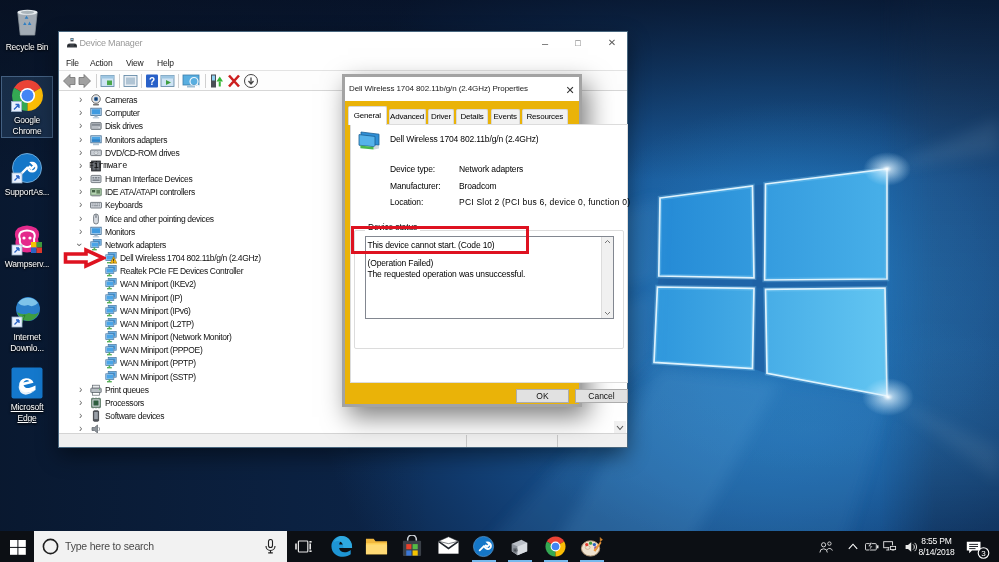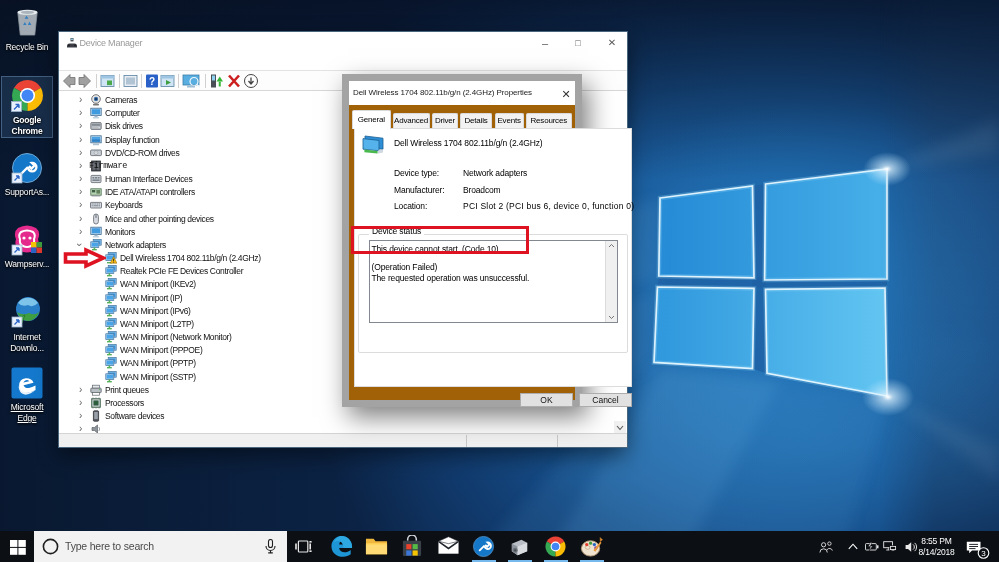--- a/index.html
+++ b/index.html
@@ -17,21 +17,21 @@
   #dm-toolbar { position:absolute; left:0; top:38px; width:100%; height:21px; background:#fdfdfd; border-top:1px solid #e3e3e3; border-bottom:1px solid #d7d7d7; }
   #dm-tree { position:absolute; left:0; top:60px; width:100%; height:342px; background:#fff; overflow:hidden; }
   .trow { position:absolute; height:13px; white-space:nowrap; font-size:8.5px; letter-spacing:-0.35px; color:#111; left:0; width:100%; }
   .trow .chev { position:absolute; color:#646464; font-size:10px; top:0; }
   .chevd { transform:rotate(90deg); }
   .trow .ticon { position:absolute; top:0px; }
   .trow .tlabel { position:absolute; top:1px; }
   #dm-strip { position:absolute; left:0; bottom:0; width:100%; height:14px; background:#f0f0f0; border-top:1px solid #d4d4d4; }
   #dm-vsb { position:absolute; right:1px; top:389px; width:12px; height:13px; background:#f0f0f0; }
   .capbtn { position:absolute; top:0; width:26px; height:22px; color:#5a5a5a; font-size:11px; text-align:center; line-height:22px; }
-  #dlg { transform:translateZ(0); position:absolute; left:342px; top:74px; width:240px; height:333px; background:#a16207; border:7px solid #a3a3a3; box-shadow:6px 10px 24px rgba(0,0,0,.5); font-size:9px; color:#000; z-index:20; }
+  #dlg { transform:translateZ(0); position:absolute; left:342px; top:74px; width:240px; height:333px; background:#eab308; border:3px solid #a3a3a3; box-shadow:6px 10px 24px rgba(0,0,0,.5); font-size:9px; color:#000; z-index:20; }
   #dlg-title { position:absolute; left:0; top:0; width:100%; height:24px; background:#fff; }
   #dlg-title .ttext { position:absolute; left:4px; top:7px; color:#1a1a1a; font-size:8px; letter-spacing:-0.1px; }
   #dlg-x { position:absolute; right:0px; top:5px; width:18px; height:16px; color:#333; font-size:11px; text-align:center; line-height:16px; }
   .tab { position:absolute; background:#f2f2f2; border:1px solid #d9d9d9; border-bottom:none; font-size:8px; letter-spacing:-0.2px; text-align:center; color:#000; border-radius:2px 2px 0 0; }
   #tabpage { position:absolute; left:5px; top:47px; width:278px; height:259px; background:#fff; border:1px solid #dcdcdc; z-index:2; }
   .lbl { position:absolute; font-size:8.5px; letter-spacing:-0.15px; color:#000; white-space:nowrap; z-index:3; }
   #gbox { position:absolute; left:9px; top:153px; width:270px; height:119px; border:1px solid #dcdcdc; border-radius:2px; z-index:2; }
   #status { position:absolute; left:20px; top:159px; width:249px; height:83px; background:#fff; border:1px solid #828790; z-index:2; }
   #status .sbar { position:absolute; right:0; top:0; width:12px; height:81px; background:#f0f0f0; border-left:1px solid #dcdcdc; }
   .btn { position:absolute; width:53px; height:14px; background:#e1e1e1; border:1px solid #adadad; font-size:8.5px; text-align:center; line-height:12px; color:#111; }
@@ -286,21 +286,21 @@
       <div style="position:absolute; left:1px; top:-3px; width:52px; height:62px; background:rgba(100,155,210,0.18); border:1px solid rgba(150,190,235,0.35);"></div>
       <svg class="ig" width="33" height="33" viewBox="0 0 33 33" style="position:relative;">
         <path d="M16.5,16.5 L3.08,8.75 A15.5,15.5 0 0 1 29.92,8.75 Z" fill="#ea4335"></path>
         <path d="M16.5,16.5 L16.50,32.00 A15.5,15.5 0 0 1 3.08,8.75 Z" fill="#34a853"></path>
         <path d="M16.5,16.5 L29.92,8.75 A15.5,15.5 0 0 1 16.50,32.00 Z" fill="#fbbc05"></path>
         <circle cx="16.5" cy="16.5" r="7.6" fill="#fff"></circle>
         <circle cx="16.5" cy="16.5" r="6" fill="#4285f4"></circle>
         <rect x="0.5" y="22.5" width="10" height="10" fill="#e8f0fe" stroke="#9fb6ce" stroke-width="0.8"></rect>
         <path d="M3 30.5 L8 25.5 M8 25.5 L4.5 25.5 M8 25.5 L8 29" stroke="#2a64c5" stroke-width="1.3" fill="none"></path>
       </svg>
-      <div style="position:relative;font-weight:bold;">Google<br>Chrome</div>
+      <div style="position:relative;">Google<br>Chrome</div>
     </div>
     <div class="dicon" style="left:0px; top:152px;">
       <svg class="ig" width="32" height="32" viewBox="0 0 32 32">
         <circle cx="16" cy="16" r="14.5" fill="#1577c8"></circle>
         <circle cx="16" cy="16" r="14.5" fill="none" stroke="#6ea9d8" stroke-width="1"></circle>
         <path d="M10 22 L17 15 M17 15 a4.2 4.2 0 1 0 4 -4 l 2.5 2.5 -3 3 -2.5 -2.5" stroke="#fff" stroke-width="2.4" fill="none"></path>
         <rect x="1" y="21" width="10" height="10" fill="#e8f0fe" stroke="#9fb6ce" stroke-width="0.8"></rect>
         <path d="M3.5 28.5 L8 24 M8 24 L5 24 M8 24 L8 27" stroke="#2a64c5" stroke-width="1.3" fill="none"></path>
       </svg>
       SupportAs...
@@ -348,20 +348,26 @@
         <rect x="4.5" y="1" width="3" height="3.4" fill="#4a4f55"></rect>
           <rect x="5.1" y="1.6" width="1.8" height="1.4" fill="#8fd0f0"></rect>
         <path d="M1 9 Q1 6.5 3.5 6.5 L8.5 6.5 Q11 6.5 11 9 L11 10.5 L1 10.5 Z" fill="#3b3f45"></path>
         <rect x="2" y="7.6" width="2" height="1.6" fill="#23262a"></rect>
           <rect x="8" y="7.6" width="2" height="1.6" fill="#23262a"></rect>
       </svg>
       <span class="ttext">Device Manager</span>
       <span class="capbtn" style="left:473px;">–</span>
       <span class="capbtn" style="left:506px; font-size:9px;">□</span>
       <span class="capbtn" style="left:540px; font-size:10px;">✕</span>
+    </div>
+    <div id="dm-menu">
+      <span style="left:7px;">File</span>
+      <span style="left:31px;">Action</span>
+      <span style="left:67px;">View</span>
+      <span style="left:98px;">Help</span>
     </div>
     <div id="dm-toolbar">
       <svg width="568" height="20" viewBox="0 0 568 20" style="position:absolute;left:0;top:0;">
         <path d="M16 6.5 L11 6.5 L11 3.5 L4.5 10 L11 16.5 L11 13.5 L16 13.5 Z" fill="#a0a0a0" stroke="#707070" stroke-width="0.8"></path>
         <path d="M20 6.5 L25 6.5 L25 3.5 L31.5 10 L25 16.5 L25 13.5 L20 13.5 Z" fill="#a0a0a0" stroke="#707070" stroke-width="0.8"></path>
         <line x1="37.5" y1="3" x2="37.5" y2="17" stroke="#d0d0d0"></line>
         <rect x="42" y="4.5" width="13" height="11" fill="#cfe4f4" stroke="#5880a0" stroke-width="0.8"></rect>
         <rect x="42" y="4.5" width="13" height="3" fill="#9ec6e2"></rect>
         <rect x="48" y="9.5" width="5" height="4.6" fill="#4ba84b"></rect>
         <line x1="60.5" y1="3" x2="60.5" y2="17" stroke="#d0d0d0"></line>
@@ -408,21 +414,21 @@
           <svg class="ticon" style="left:31px;" width="12" height="12">
             <use href="#i-disk"></use>
           </svg>
           <span class="tlabel" style="left:46px;">Disk drives</span>
         </div>
       <div class="trow" style="top:41.5px;">
           <span class="chev" style="left:20px;">›</span>
           <svg class="ticon" style="left:31px;" width="12" height="12">
             <use href="#i-disp"></use>
           </svg>
-          <span class="tlabel" style="left:46px;">Display function</span>
+          <span class="tlabel" style="left:46px;">Monitors adapters</span>
         </div>
       <div class="trow" style="top:54.7px;">
           <span class="chev" style="left:20px;">›</span>
           <svg class="ticon" style="left:31px;" width="12" height="12">
             <use href="#i-dvd"></use>
           </svg>
           <span class="tlabel" style="left:46px;">DVD/CD-ROM drives</span>
         </div>
       <div class="trow" style="top:67.8px;">
           <span class="chev" style="left:20px;">›</span>

